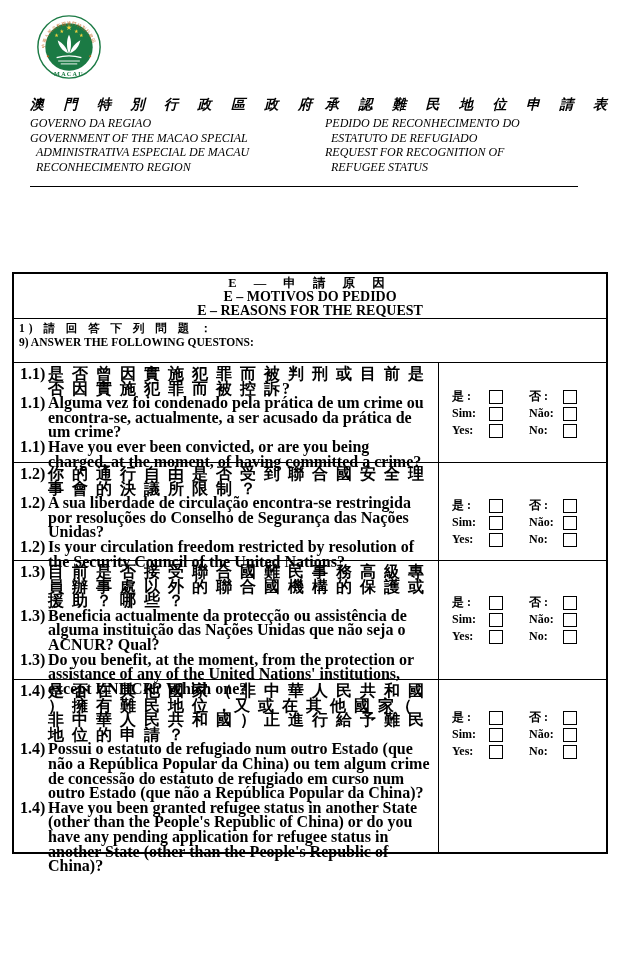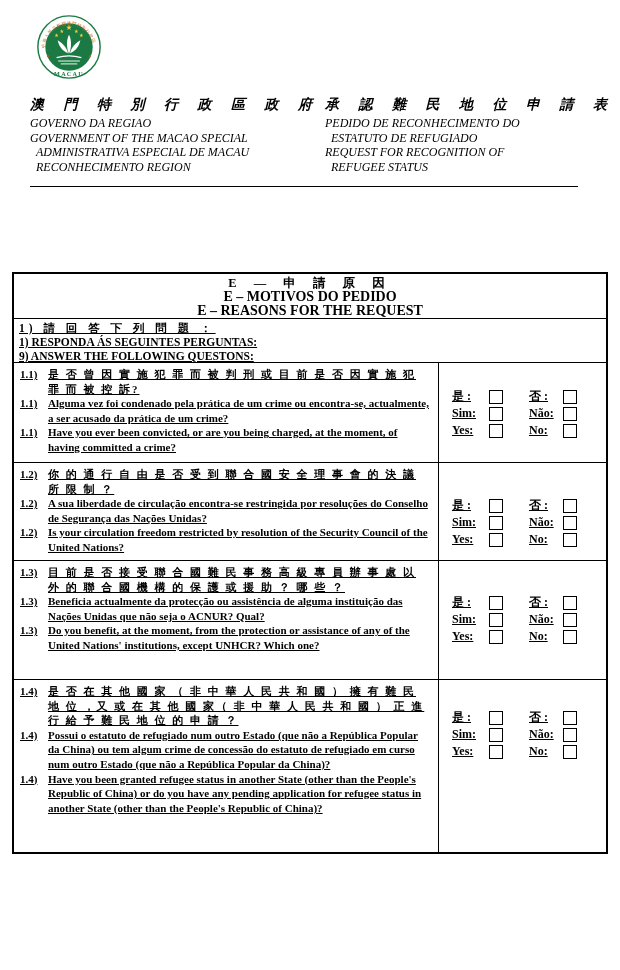--- a/index.html
+++ b/index.html
@@ -13,33 +13,33 @@
   .hdr-zh{font-weight:bold;font-style:italic;font-size:14px;letter-spacing:8px;
           white-space:nowrap;margin-bottom:2px;}
   .hdr-line{font-style:italic;font-size:12px;line-height:14.6px;white-space:nowrap;}
   .indent{padding-left:6px;}
   .hdr-rule{position:absolute;left:30px;top:186px;width:548px;border-top:1.6px solid #000;}
 
   
   .etable{position:absolute;left:12px;top:272px;width:596px;border:2px solid #000;
           box-sizing:border-box;}
   .row{box-sizing:border-box;}
-  .row + .row{border-top:1.6px solid #000;text-decoration:underline;}
+  .row + .row{border-top:1.6px solid #000;}
   .row-title{height:44px;text-align:center;padding-top:3px;}
   .row-title div{font-weight:bold;font-size:14px;line-height:13.4px;}
   .title-zh{letter-spacing:7px;font-size:12.5px !important;}
   .row-intro{height:44px;padding:2px 4px 0 5px;}
   .row-intro div{font-weight:bold;font-size:11.5px;line-height:14px;white-space:nowrap;}
   .intro-zh{letter-spacing:4px;}
 
   .qrow{display:flex;}
   .qrow-1{height:100px;} .qrow-2{height:98px;} .qrow-3{height:119px;} .qrow-4{height:173px;justify-content:flex-end;}
   .qcell{width:425px;box-sizing:border-box;border-right:1.6px solid #000;
          padding:4px 4px 0 6px;}
-  .qline{display:flex;font-weight:bold;font-size:11px;line-height:14.6px;}
+  .qline{display:flex;font-weight:bold;font-size:16px;line-height:14.6px;}
   .qnum{width:28px;flex:none;}
   .qtext{flex:1;padding-right:2px;}
   .qzh{letter-spacing:2px;}
 
   .acell{flex:1;box-sizing:border-box;}
   .a-pad1{padding-top:25px;} .a-pad2{padding-top:34px;} .a-pad3{padding-top:33px;}
   .a-pad4{padding-top:29px;}
   .ans-row{display:flex;align-items:center;height:17px;padding-left:13px;
            font-weight:bold;font-size:12px;}
   .al1{width:37px;flex:none;} .al2{width:34px;flex:none;margin-left:26px;}
@@ -96,21 +96,20 @@
   <div class="etable">
 
     <div class="row row-title">
       <div class="title-zh">E — 申 請 原 因</div>
       <div>E – MOTIVOS DO PEDIDO</div>
       <div>E – REASONS FOR THE REQUEST</div>
     </div>
 
     <div class="row row-intro">
       <div class="intro-zh">1) 請 回 答 下 列 問 題 ：</div>
-      <div>1) RESPONDA ÁS SEGUINTES PERGUNTAS:</div>
       <div>9) ANSWER THE FOLLOWING QUESTONS:</div>
     </div>
 
     <div class="row qrow qrow-1">
       <div class="qcell">
         <div class="qline">
             <span class="qnum">1.1)</span>
             <span class="qtext qzh">是 否 曾 因 實 施 犯 罪 而 被 判 刑 或 目 前 是 否 因 實 施 犯 罪 而 被 控 訴?</span>
           </div>
         <div class="qline">

